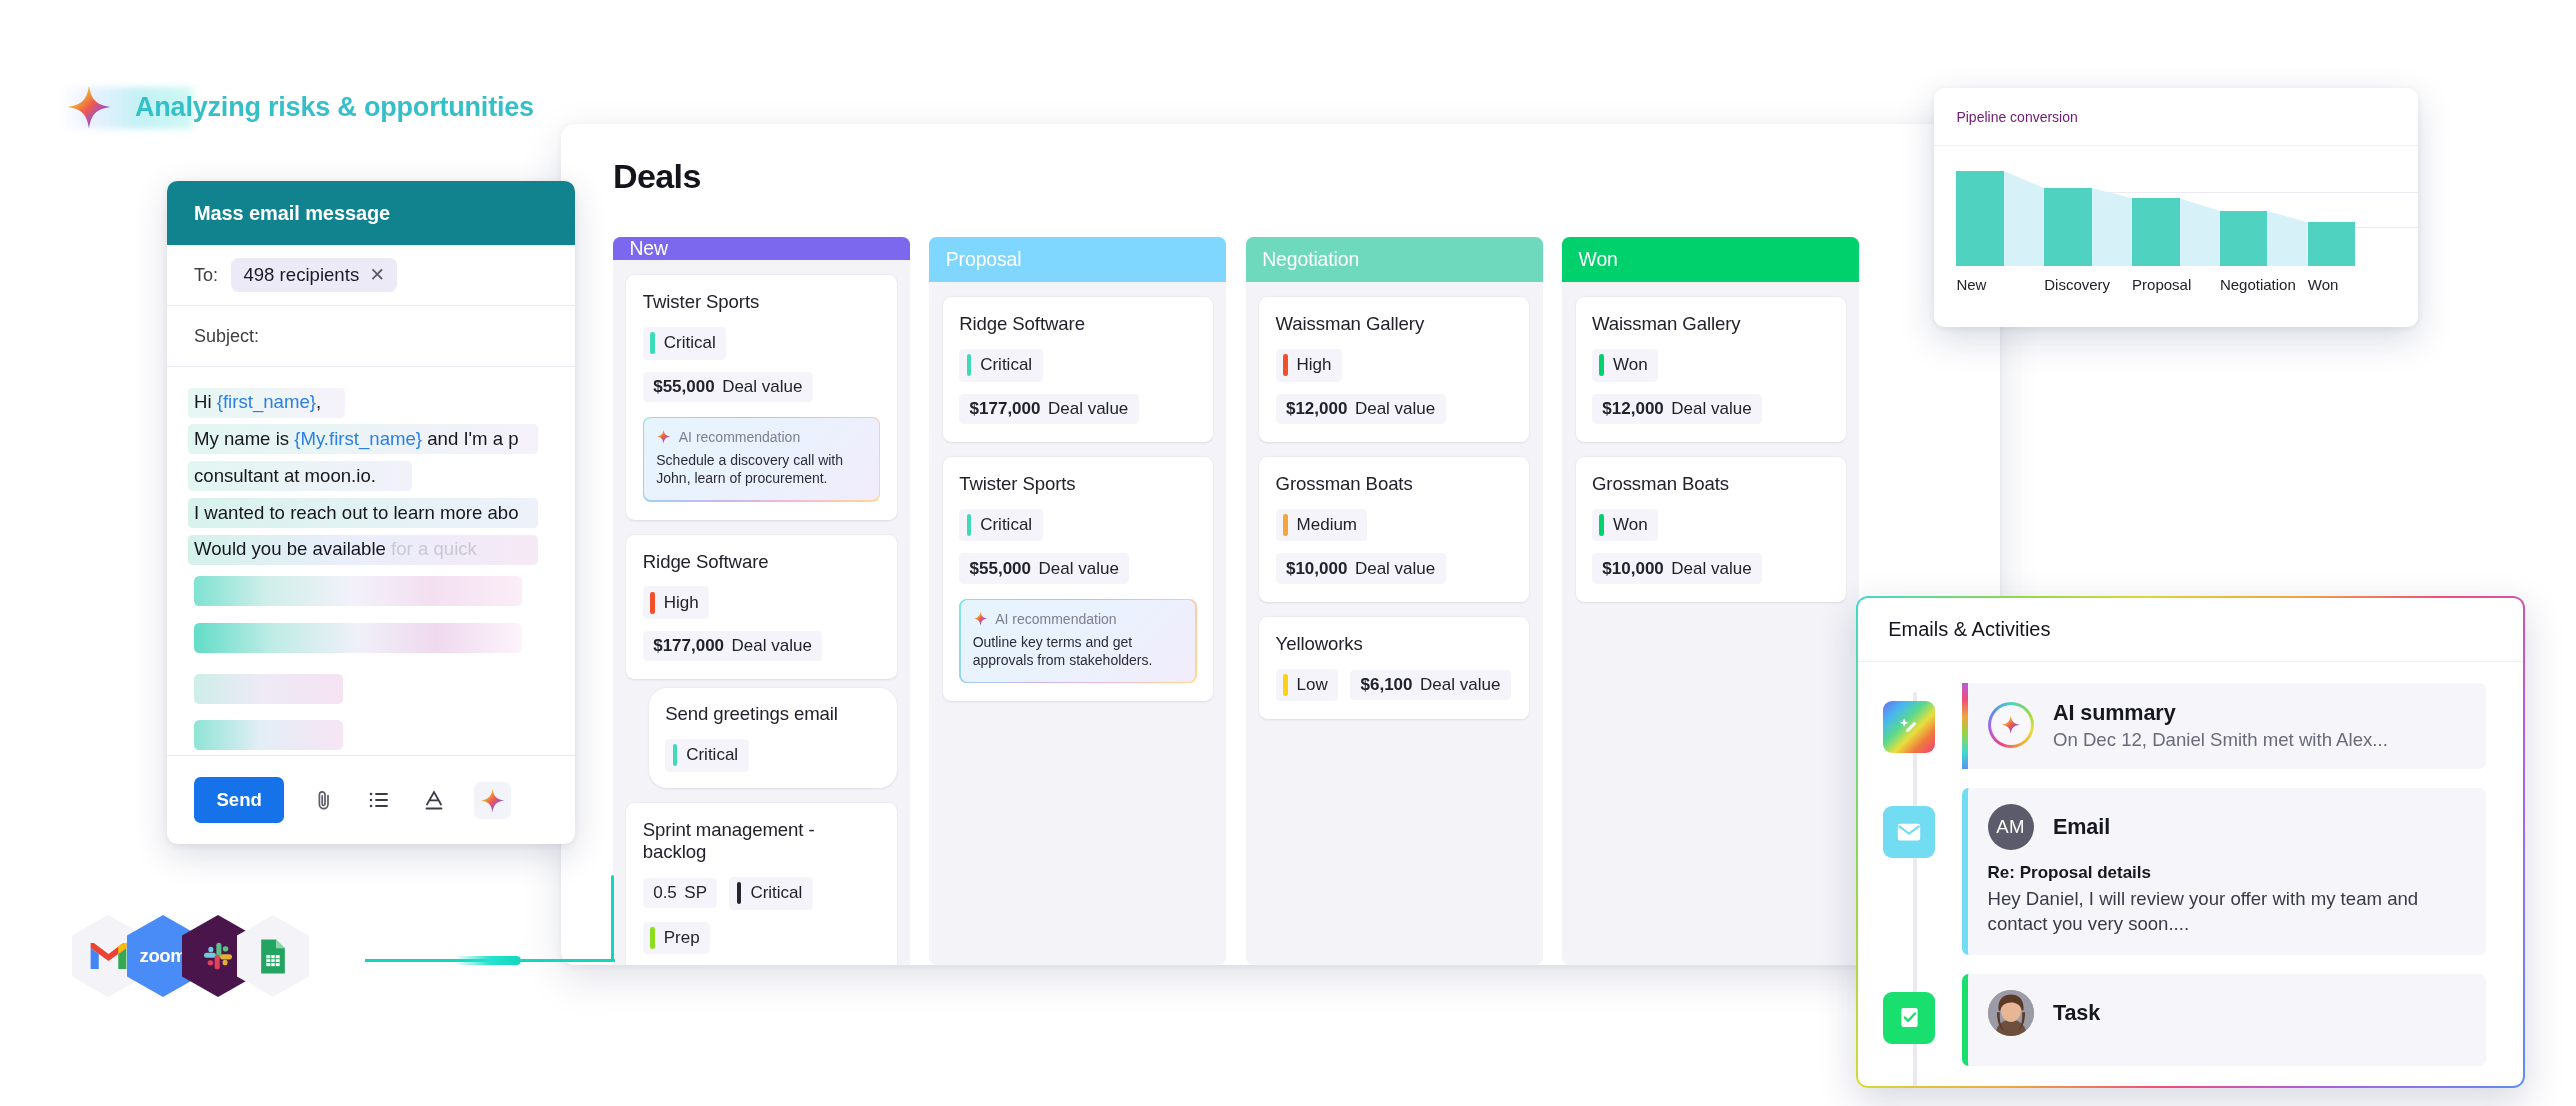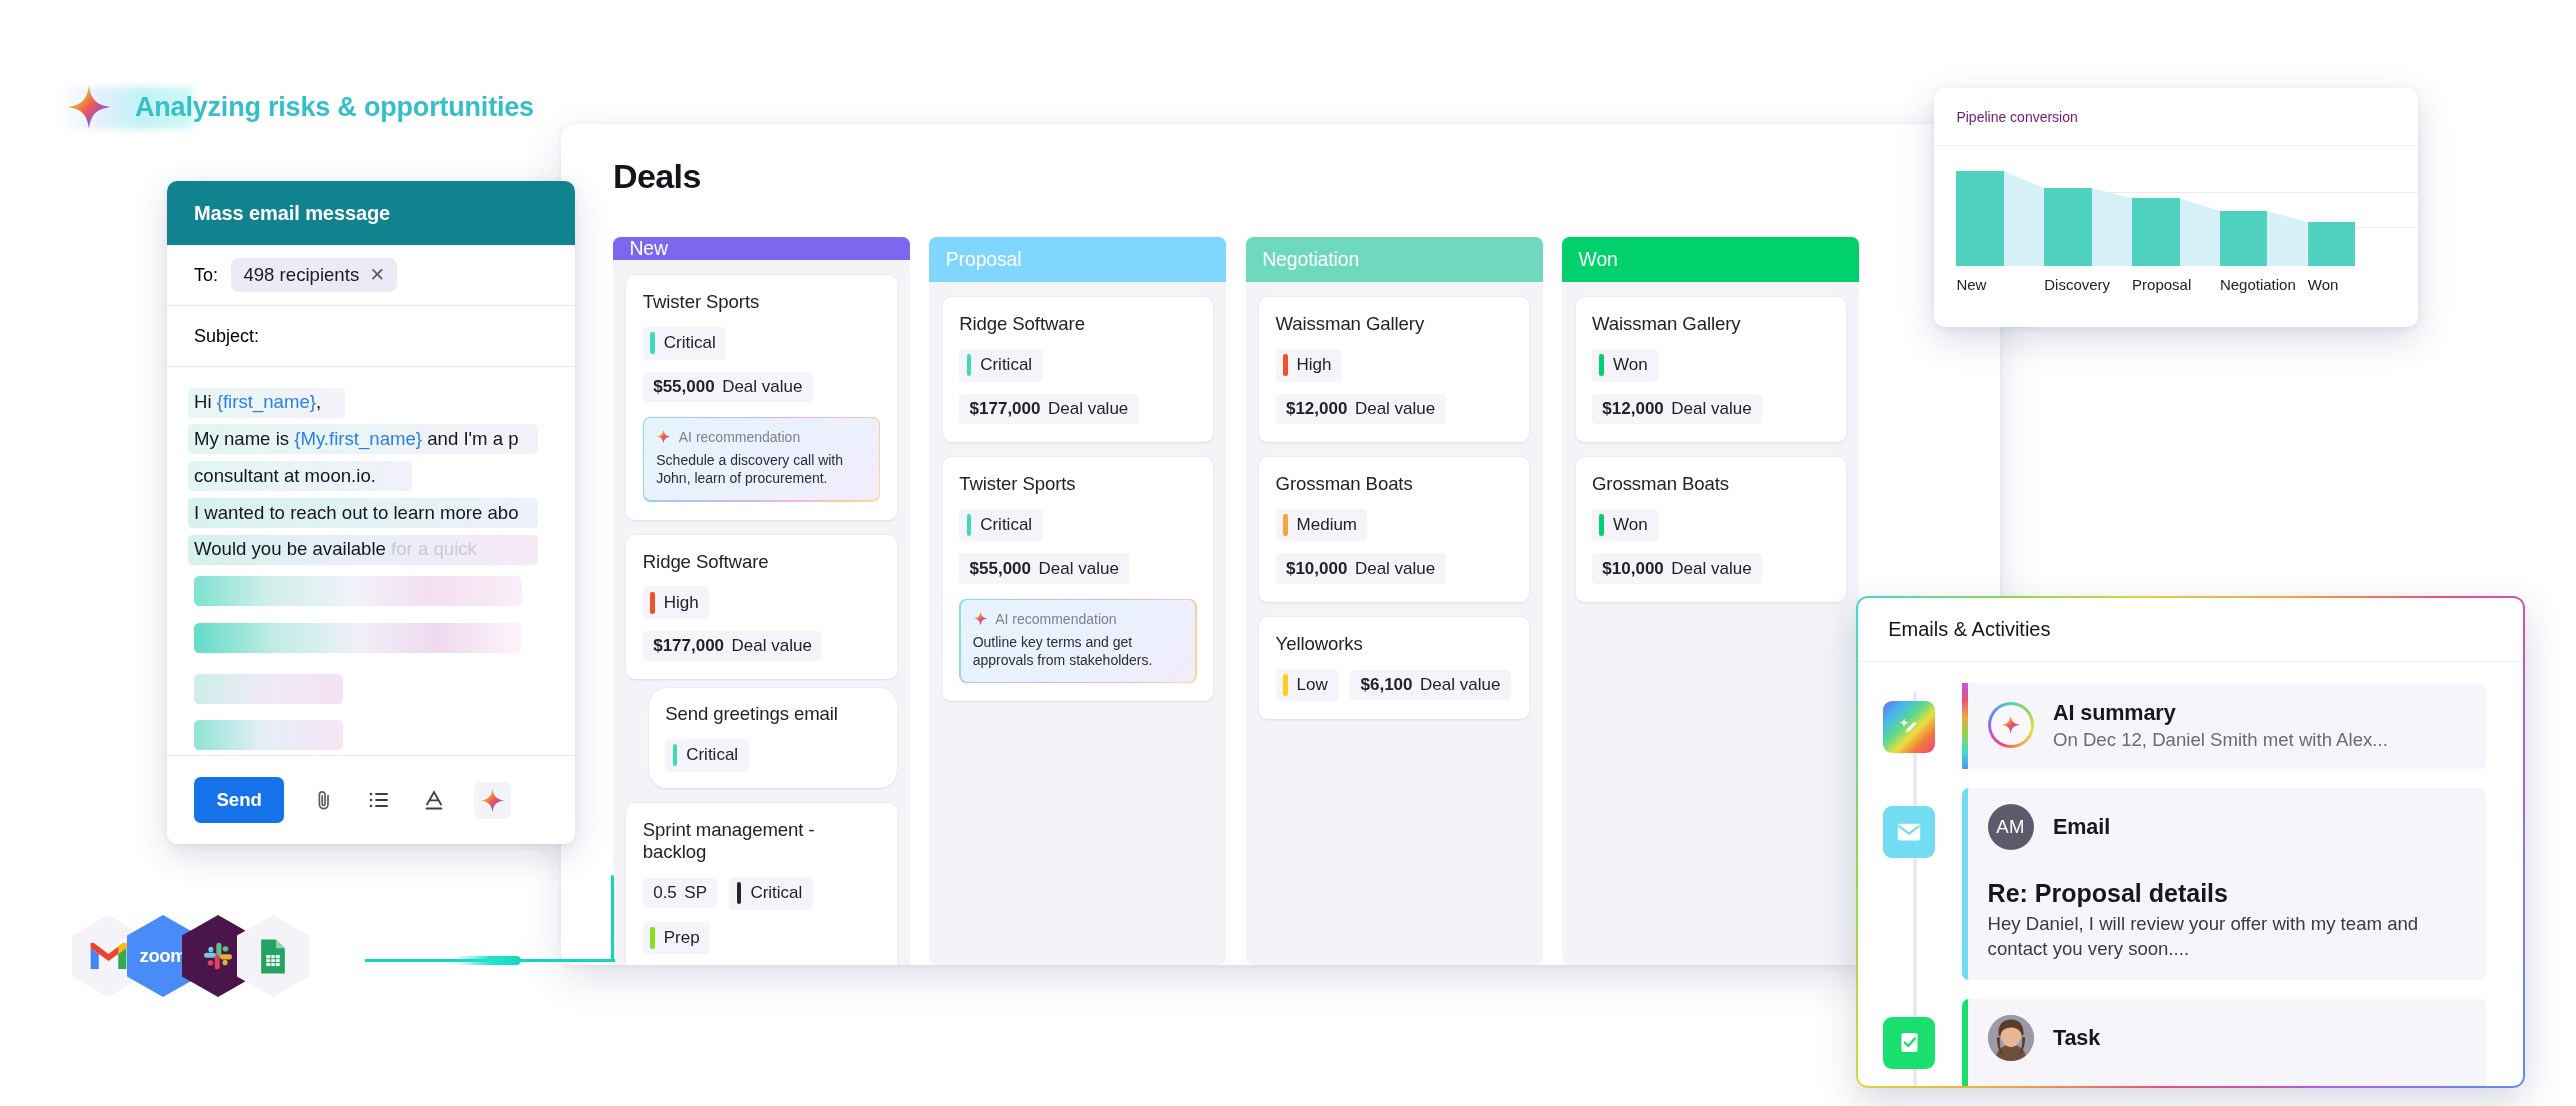--- a/index.html
+++ b/index.html
@@ -45,21 +45,21 @@
     height: 64px; background: #11838f; display: flex; align-items: center;
     padding: 0 27px;
   }
   #mass-email .titlebar span {
     color: #fff; font-size: 20px; font-weight: 600; letter-spacing: -0.1px;
   }
   .field-row {
     height: 61px; display: flex; align-items: center; gap: 13.4px;
     padding: 0 27px; border-bottom: 0.7px solid #e9e9f2;
   }
-  .field-label { font-size: 18px; color: #000000; }
+  .field-label { font-size: 18px; color: #404040; }
   .chip {
     display: inline-flex; align-items: center; gap: 10.4px;
     background: #eceaf6; border-radius: 7.5px; padding: 6px 12px;
     font-size: 18.6px; color: #1a1a24;
   }
   .chip .x { font-size: 18.6px; color: #5b5b6b; cursor: pointer; line-height: 1; }
   .body-area { position: relative; height: 425px; padding: 25px 27px 0 27px; }
   .bline { position: relative; font-size: 18.6px; color: #17171f; line-height: 1.1;
            margin-bottom: 16.4px; white-space: nowrap; }
   .bline .var { color: #2a7fe8; }
@@ -239,21 +239,21 @@
   .av-initials {
     width: 46px; height: 46px; border-radius: 50%; flex: 0 0 46px; background: #5b5b6b;
     color: #fff; font-size: 18.6px; display: grid; place-items: center; letter-spacing: 0.4px;
   }
   .av-photo {
     width: 46px; height: 46px; border-radius: 50%; flex: 0 0 46px; overflow: hidden;
     background: #b99b86;
   }
   .tl-title { font-size: 21.6px; font-weight: 700; color: #17171f; letter-spacing: -0.1px; }
   .tl-sub { font-size: 18.6px; color: #6a6a7a; margin-top: 3px; }
-  .tl-subject { font-size: 25px; font-weight: 700; color: #17171f; margin-top: 29px; }
+  .tl-subject { font-size: 17px; font-weight: 700; color: #17171f; margin-top: 13px; }
   .tl-snippet { font-size: 18.6px; color: #3a3a48; line-height: 1.35; margin-top: 3px; }
 </style>
 </head>
 <body>
 
 <div id="stage">
 
   <div id="ai-headline">
     <div class="sparkle-glow"></div>
     <div class="sparkle">

